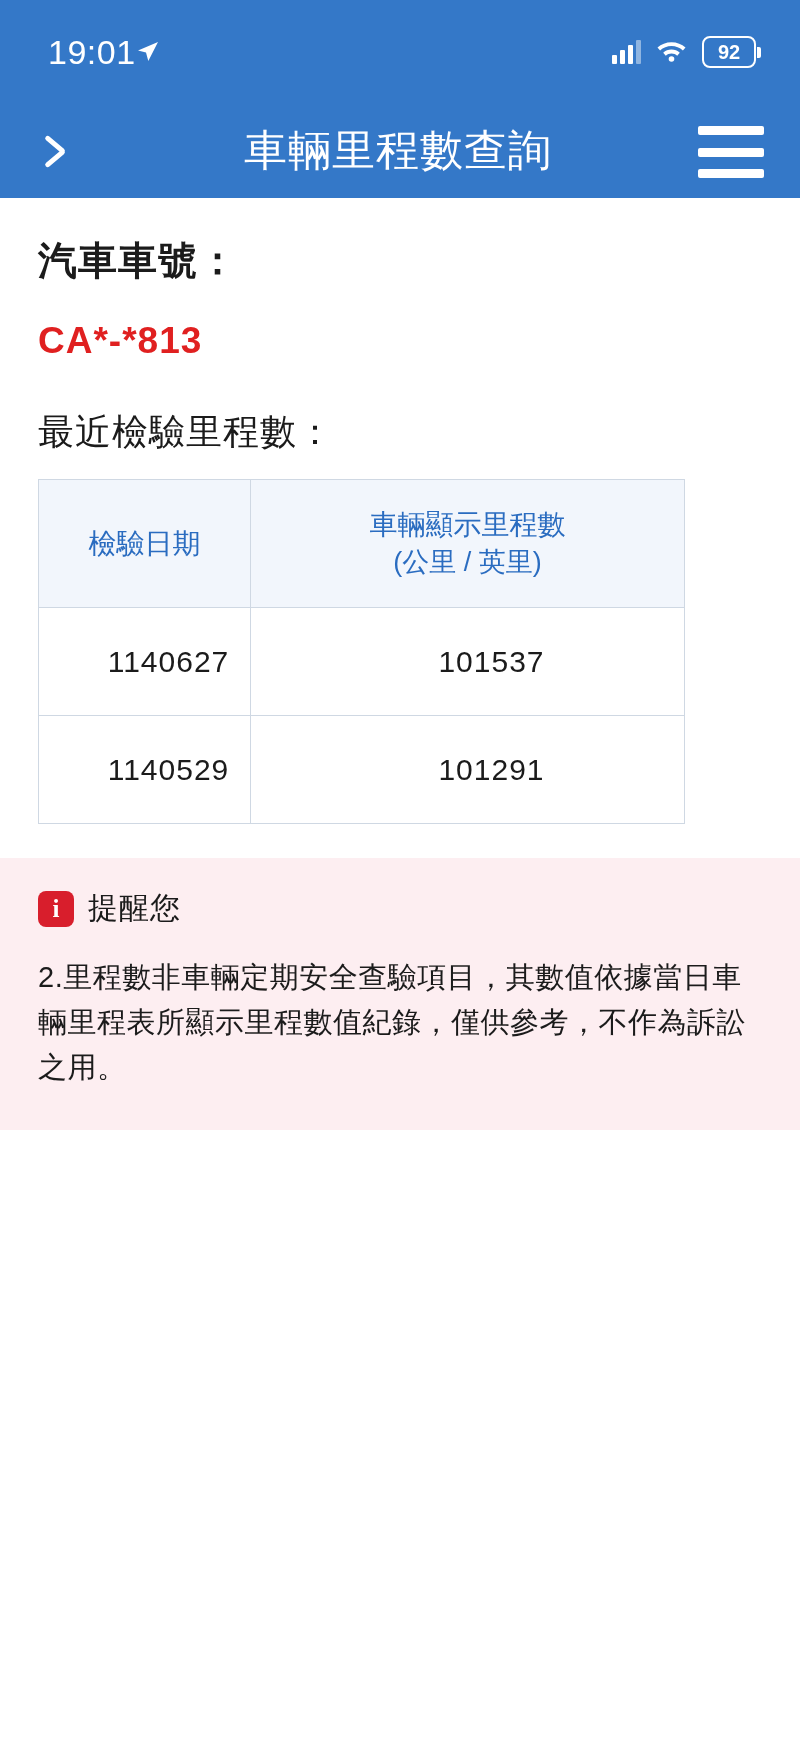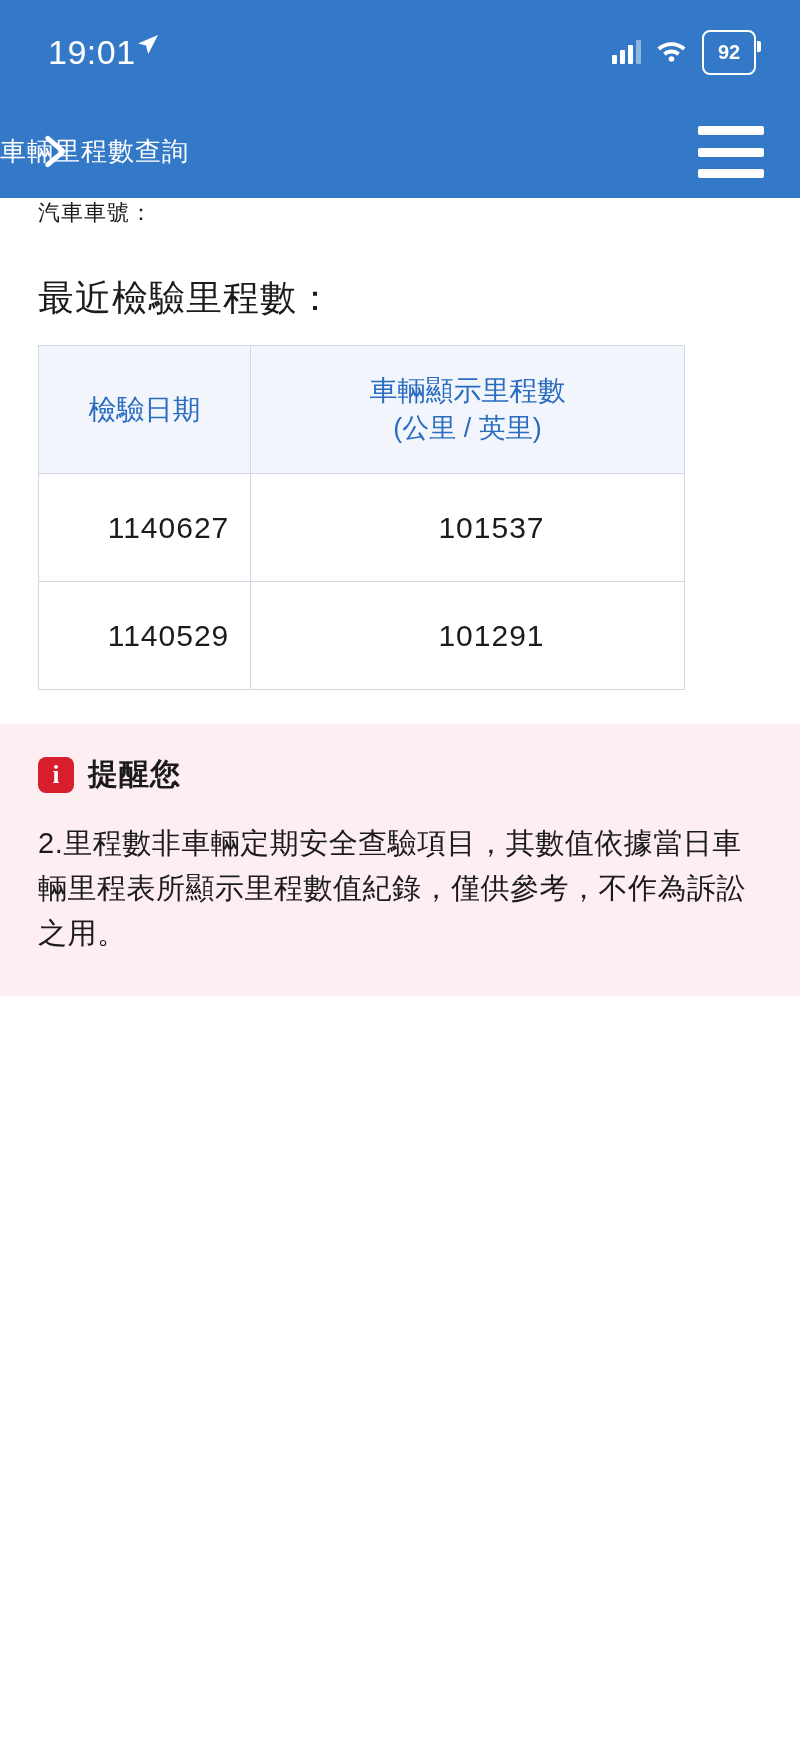--- a/index.html
+++ b/index.html
@@ -21,21 +21,21 @@
   .statusbar {
     height: 104px;
     background: #3478c8;
     display: flex;
     align-items: center;
     justify-content: space-between;
     padding: 0 44px 0 48px;
   }
   .status-left {
     display: flex;
-    align-items: flex-start;
+    align-items: center;
   }
   .status-time {
     color: #ffffff;
     font-size: 34px;
     letter-spacing: 0.5px;
   }
   .loc-arrow {
     display: inline-block;
     width: 24px;
     height: 24px;
@@ -58,21 +58,21 @@
     background: #ffffff;
     border-radius: 1px;
   }
   .sig-bars i:nth-child(1) { height: 9px; }
   .sig-bars i:nth-child(2) { height: 14px; }
   .sig-bars i:nth-child(3) { height: 19px; }
   .sig-bars i:nth-child(4) { height: 24px; opacity: .45; }
   .battery {
     position: relative;
     width: 54px;
-    height: 45px;
+    height: 32px;
     border: 2.5px solid #ffffff;
     border-radius: 8px;
     display: flex;
     align-items: center;
     justify-content: center;
   }
   .battery:after {
     content: "";
     position: absolute;
     right: -7px;
@@ -116,23 +116,23 @@
     width: 24px;
     height: 5px;
     background: #ffffff;
     border-radius: 3px;
   }
   .chev:before { top: 11px; transform: rotate(-140deg); }
   .chev:after  { top: 25px; transform: rotate(140deg); }
   .nav-title {
     position: absolute;
     left: 0; right: 4px;
-    text-align: left;
-    color: #ffffff;
-    font-size: 26px;
+    text-align: center;
+    color: #ffffff;
+    font-size: 43px;
     letter-spacing: 1px;
   }
   .nav-menu {
     position: absolute;
     right: 36px;
     top: 22px;
     width: 66px;
     height: 52px;
     display: flex;
     flex-direction: column;
@@ -143,23 +143,25 @@
     height: 9px;
     background: #ffffff;
     border-radius: 2px;
   }
 
   
   .content {
     padding: 0 38px;
   }
   .label-plate {
-    font-size: 22px;
-    color: #1b1b1b;
-    letter-spacing: 1px;
+    margin-top: 36px;
+    font-size: 39px;
+    color: #1b1b1b;
+    letter-spacing: 1px;
+    font-weight: bold;
   }
   .plate-value {
     margin-top: 32px;
     font-size: 37px;
     color: #e02020;
     font-weight: bold;
     letter-spacing: 1px;
   }
   .label-recent {
     margin-top: 46px;
@@ -224,21 +226,21 @@
     font-weight: bold;
     display: flex;
     align-items: center;
     justify-content: center;
     line-height: 1;
     font-family: "Liberation Serif", serif;
   }
   .notice-title {
     font-size: 30px;
     color: #1b1b1b;
-    font-weight: bold;
+    font-weight: normal;
     letter-spacing: 1px;
   }
   .notice-item {
     margin-top: 26px;
     font-size: 29px;
     line-height: 1.55;
     color: #1b1b1b;
     letter-spacing: 0.5px;
   }
 
@@ -301,20 +303,21 @@
     <div class="nav-title">車輛里程數查詢</div>
     <div class="nav-menu">
       <i></i>
         <i></i>
         <i></i>
     </div>
   </div>
 
   <div class="content">
     <div class="label-plate">汽車車號：</div>
+    <div class="plate-value">CA*-*813</div>
     <div class="label-recent">最近檢驗里程數：</div>
 
     <table class="mileage-table">
       <colgroup>
           <col class="c1">
           <col class="c2">
         </colgroup>
       <thead>
         <tr>
           <th>檢驗日期</th>

